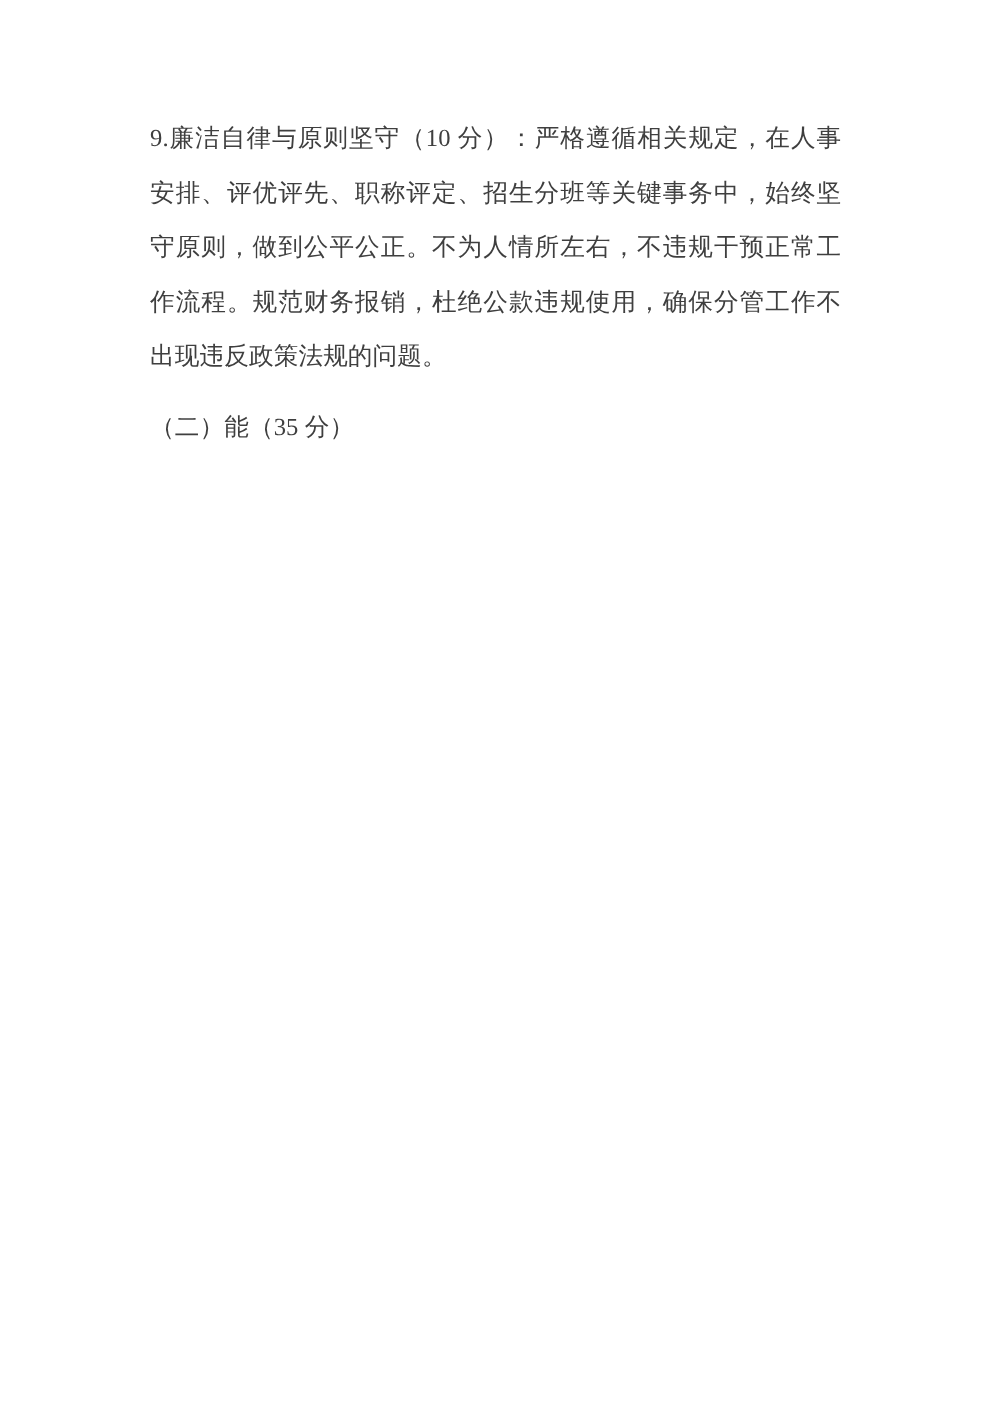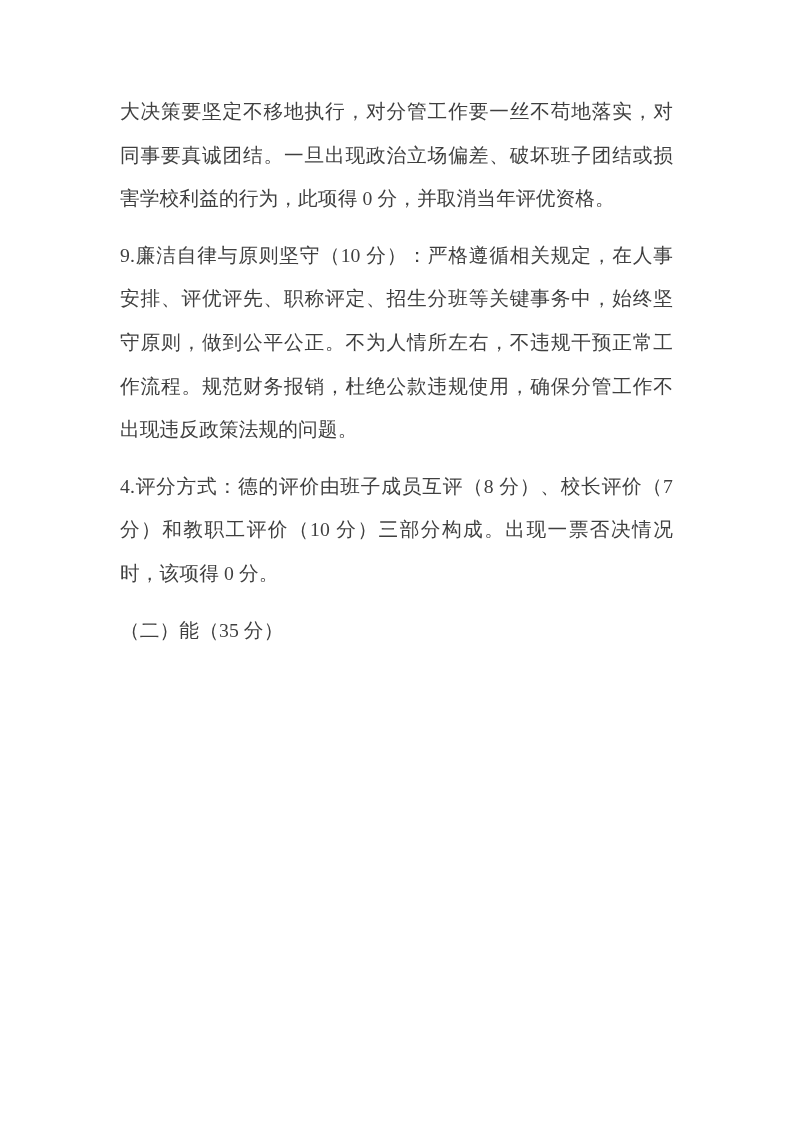--- a/index.html
+++ b/index.html
@@ -28,22 +28,20 @@
     color: #3f3f3f;
     text-align: justify;
     text-justify: inter-character;
     font-weight: 400;
   }
 </style>
 </head>
 <body>
 
 <div class="page">
-  <p class="doc-paragraph">大决策要坚定不移地执行，对分管工作要一丝不苟地落实，对同事要真诚团结。一旦出现政治立场偏差、破坏班子团结或损害学校利益的行为，此项得 0 分，并取消当年评优资格。</p>
 
 
   <p class="doc-paragraph">9.廉洁自律与原则坚守（10 分）：严格遵循相关规定，在人事安排、评优评先、职称评定、招生分班等关键事务中，始终坚守原则，做到公平公正。不为人情所左右，不违规干预正常工作流程。规范财务报销，杜绝公款违规使用，确保分管工作不出现违反政策法规的问题。</p>
 
-  <p class="doc-paragraph">4.评分方式：德的评价由班子成员互评（8 分）、校长评价（7 分）和教职工评价（10 分）三部分构成。出现一票否决情况时，该项得 0 分。</p>
 
   <p class="doc-paragraph">（二）能（35 分）</p>
 
 </div>
 
 </body></html>

